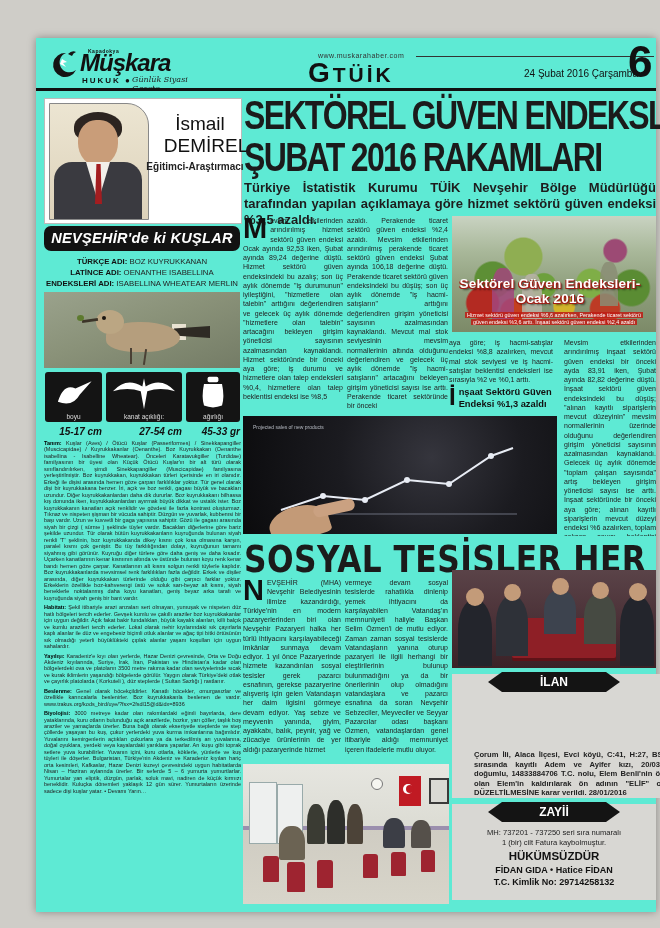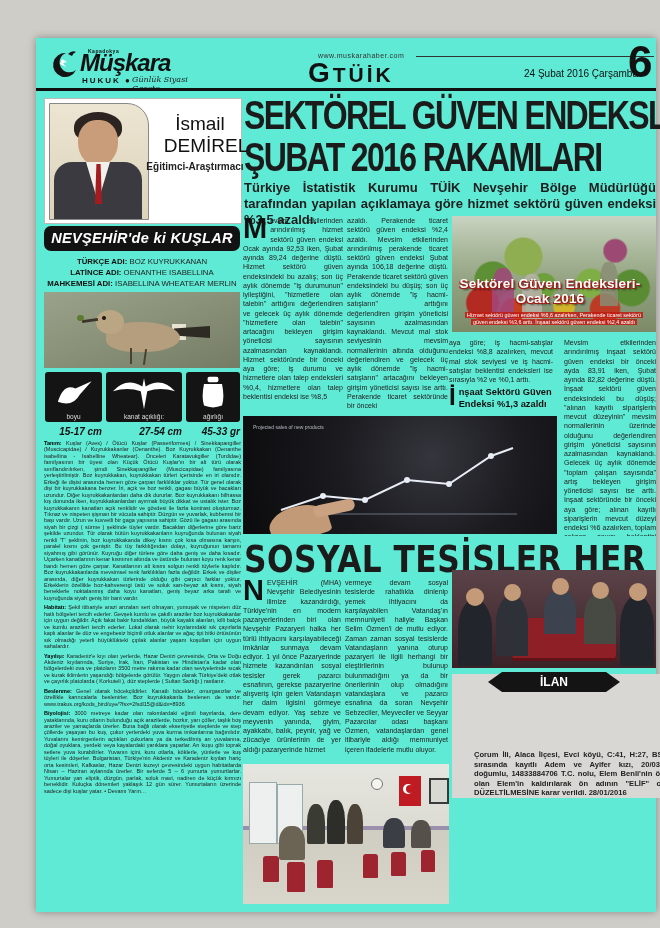--- a/index.html
+++ b/index.html
@@ -138,21 +138,21 @@
         <div class="abs author-first" style="left:116px;top:14px;width:78px;text-align:center;">İsmail</div>
         <div class="abs author-last" style="left:116px;top:36px;width:90px;text-align:center;">DEMİREL</div>
         <div class="abs author-role" style="left:100px;top:62px;width:100px;text-align:center;">Eğitimci-Araştırmacı</div>
       </div>
 
       <div class="abs side-banner" style="left:8px;top:188px;width:196px;height:25px;">NEVŞEHİR'de ki KUŞLAR</div>
 
       <div class="abs bird-names" style="left:4px;top:218px;width:204px;">
         <div><b>TÜRKÇE ADI:</b> <span>BOZ KUYRUKKANAN</span></div>
         <div><b>LATİNCE ADI:</b> <span>OENANTHE ISABELLINA</span></div>
-        <div><b>MAHKEMESİ ADI:</b> <span>ISABELLINA WHEATEAR MERLIN</span></div>
+        <div><b>ENDEKSLERİ ADI:</b> <span>ISABELLINA WHEATEAR MERLIN</span></div>
       </div>
 
       <div class="abs bird-photo" style="left:8px;top:254px;width:196px;height:76px;">
         <div class="b-tailw"></div>
           <div class="b-tail"></div>
           <div class="b-body"></div>
           <div class="b-head"></div>
         <div class="b-eye"></div>
           <div class="b-beak"></div>
           <div class="b-bug"></div>
@@ -284,15 +284,27 @@
         <div class="cafe-chair" style="left:148px;top:88px;width:15px;height:24px;"></div>
         <div class="cafe-chair" style="left:178px;top:86px;width:14px;height:22px;"></div>
       </div>
     </section>
 
     <section class="abs gray-box" style="left:416px;top:636px;width:233px;height:124px;">
       <div class="abs ribbon" style="left:36px;top:-2px;width:132px;height:20px;font-size:12px;line-height:20px;">İLAN</div>
       <div class="abs ilan-body" style="left:22px;right:6px;top:76px;">Çorum İli, Alaca İlçesi, Evci köyü, C:41, H:27, BSN:83 sırasında kayıtlı Adem ve Ayifer kızı, 20/03/1990 doğumlu, 14833884706 T.C. nolu, Elem Benli'nin ön adı olan Elem'in kaldırılarak ön adının "ELİF" olarak DÜZELTİLMESİNE karar verildi. 28/01/2016</div>
     </section>
 
+    <section class="abs gray-box" style="left:416px;top:766px;width:204px;height:96px;">
+      <div class="abs ribbon" style="left:36px;top:-2px;width:132px;height:20px;font-size:12px;line-height:20px;">ZAYİİ</div>
+      <div class="abs zayii-line" style="left:0;right:0;top:24px;">
+        <div>MH: 737201 - 737250 seri sıra numaralı</div>
+        <div>1 (bir) cilt Fatura kaybolmuştur.</div>
+      </div>
+      <div class="abs zayii-bold" style="left:0;right:0;top:46px;">HÜKÜMSÜZDÜR</div>
+      <div class="abs zayii-sub" style="left:0;right:0;top:60px;">
+        <div>FİDAN GIDA • Hatice FİDAN</div>
+        <div>T.C. Kimlik No: 29714258132</div>
+      </div>
+    </section>
 
   </div>
 </div>
 
 </body></html>

